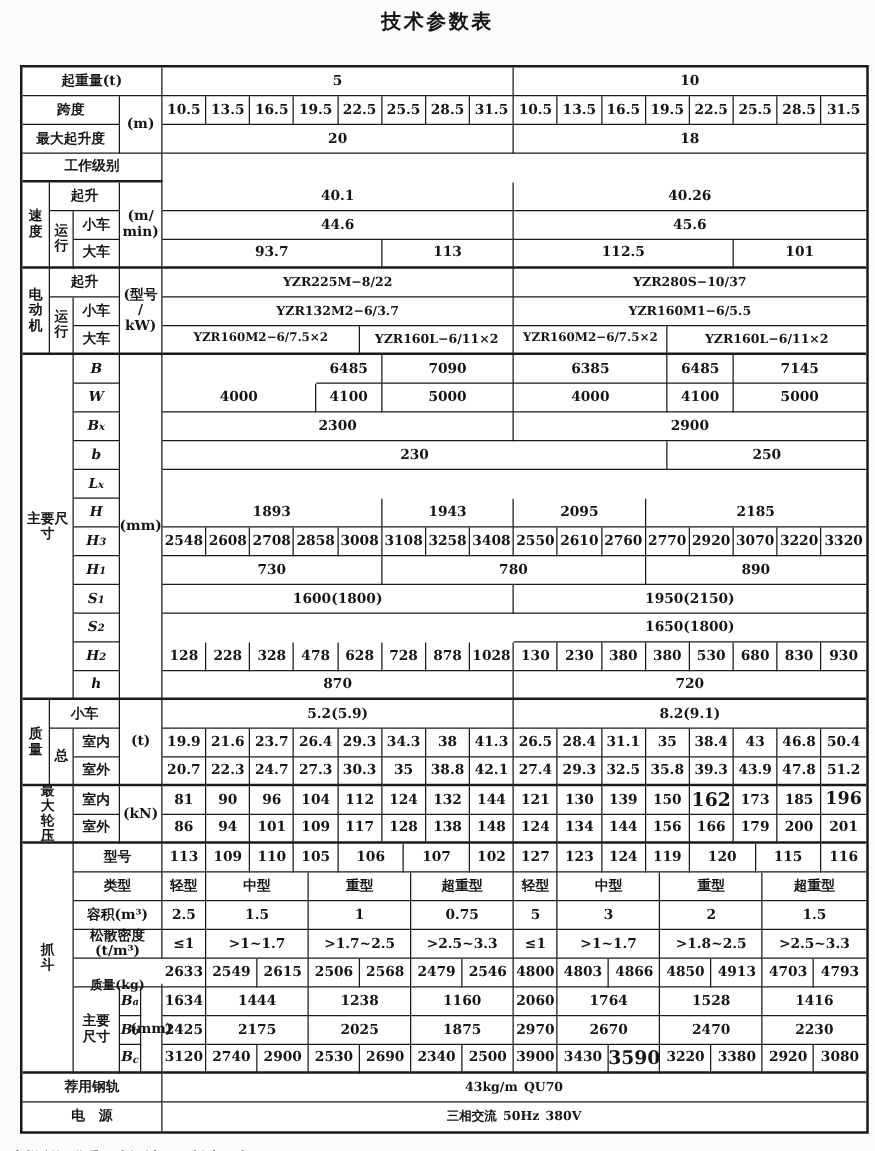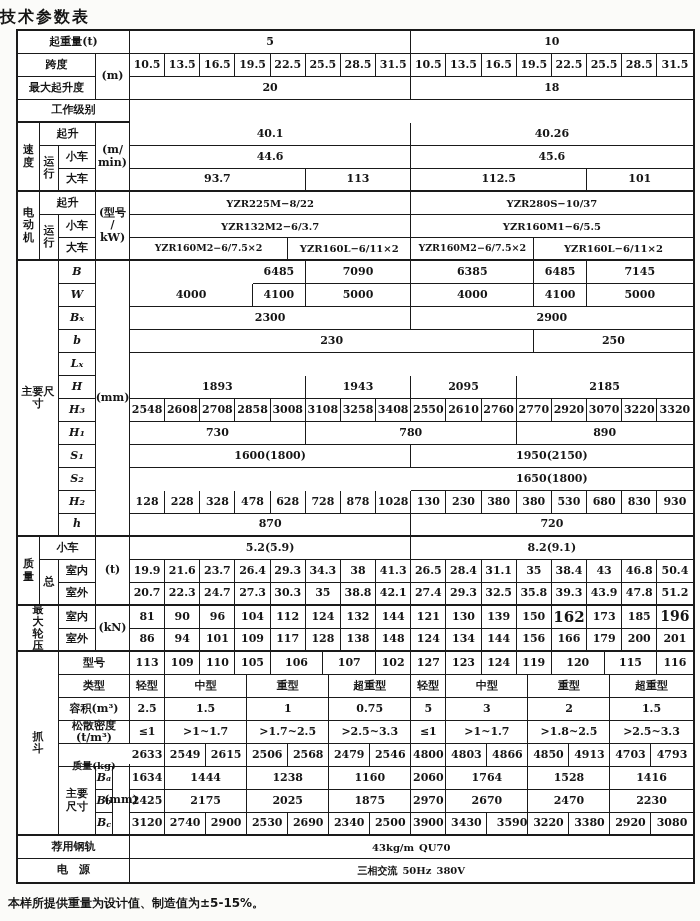--- a/index.html
+++ b/index.html
@@ -1,22 +1,22 @@
 <!DOCTYPE html>
 <html><head>
 <meta charset="utf-8">
 <style>
   html,body { margin:0; padding:0; }
   body {
     width:700px; height:921px; background:#fbfbf9; color:#151515;
     font-family:"DejaVu Serif", serif;
   }
   .page-title {
-    margin:0; padding-top:7px; padding-bottom:1px;
-    font-size:16px; font-weight:bold; letter-spacing:2px;
+    margin:0; padding-top:7px; padding-bottom:24px;
+    text-align:center; font-size:16px; font-weight:bold; letter-spacing:2px;
     font-family:"DejaVu Sans", sans-serif;
   }
   #tbl {
     margin-left:16px;
     display:grid;
     grid-template-columns:22px 19px 37px 17px 17px repeat(96, 5.865px);
     grid-auto-rows:23px;
     border:2px solid #1a1a1a;
     background:#fff;
     width:675px;
@@ -340,21 +340,21 @@
     <div class="cell it hb" style="grid-area: 35 / 4 / span 1 / span 1; font-size: 11px;"><span>B</span><sub>c</sub></div>
     <div class="cell hb" style="grid-area: 35 / 6 / span 1 / span 6; font-size: 11px;"><span>3120</span></div>
     <div class="cell hb" style="grid-area: 35 / 12 / span 1 / span 7; font-size: 11px;"><span>2740</span></div>
     <div class="cell hb" style="grid-area: 35 / 19 / span 1 / span 7; font-size: 11px;"><span>2900</span></div>
     <div class="cell hb" style="grid-area: 35 / 26 / span 1 / span 7; font-size: 11px;"><span>2530</span></div>
     <div class="cell hb" style="grid-area: 35 / 33 / span 1 / span 7; font-size: 11px;"><span>2690</span></div>
     <div class="cell hb" style="grid-area: 35 / 40 / span 1 / span 7; font-size: 11px;"><span>2340</span></div>
     <div class="cell hb" style="grid-area: 35 / 47 / span 1 / span 7; font-size: 11px;"><span>2500</span></div>
     <div class="cell hb" style="grid-area: 35 / 54 / span 1 / span 6; font-size: 11px;"><span>3900</span></div>
     <div class="cell hb" style="grid-area: 35 / 60 / span 1 / span 7; font-size: 11px;"><span>3430</span></div>
-    <div class="cell hb" style="grid-area: 35 / 67 / span 1 / span 7; font-size: 11px; justify-content: flex-end;"><span>3590</span></div>
+    <div class="cell hb" style="grid-area: 35 / 67 / span 1 / span 7; font-size: 15px;"><span>3590</span></div>
     <div class="cell hb" style="grid-area: 35 / 74 / span 1 / span 7; font-size: 11px;"><span>3220</span></div>
     <div class="cell hb" style="grid-area: 35 / 81 / span 1 / span 7; font-size: 11px;"><span>3380</span></div>
     <div class="cell hb" style="grid-area: 35 / 88 / span 1 / span 7; font-size: 11px;"><span>2920</span></div>
     <div class="cell hb noR" style="grid-area: 35 / 95 / span 1 / span 7; font-size: 11px;"><span>3080</span></div>
     <div class="cell" style="grid-area: 36 / 1 / span 1 / span 5; font-size: 11px;"><span>荐用钢轨</span></div>
     <div class="cell noR" style="grid-area: 36 / 6 / span 1 / span 96; font-size: 10px;"><span>43kg/m QU70</span></div>
     <div class="cell noB" style="grid-area: 37 / 1 / span 1 / span 5; font-size: 11px;"><span>电 源</span></div>
     <div class="cell noB noR" style="grid-area: 37 / 6 / span 1 / span 96; font-size: 10px;"><span>三相交流 50Hz 380V</span></div>
   </div>
 

